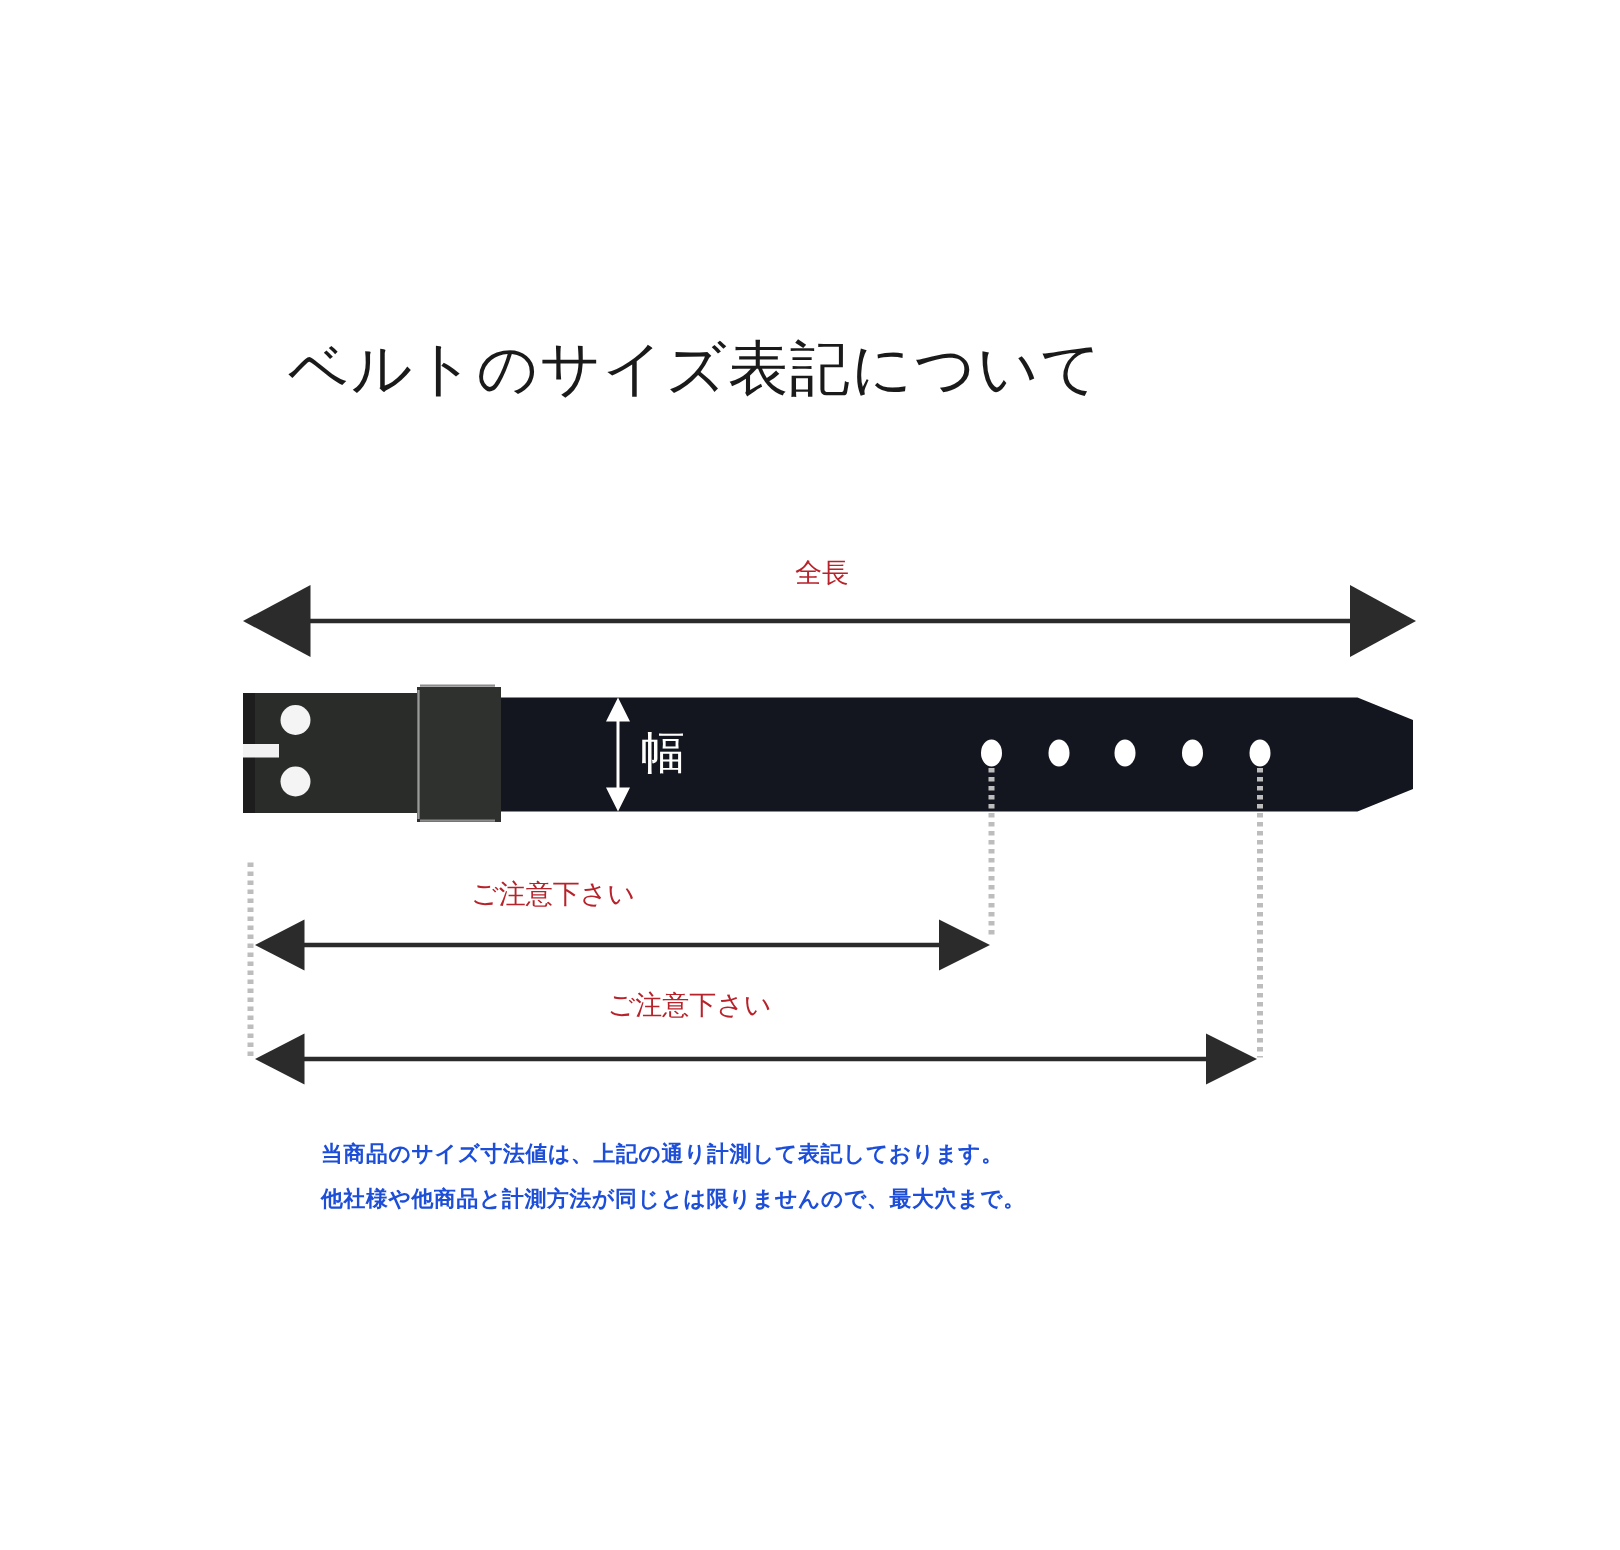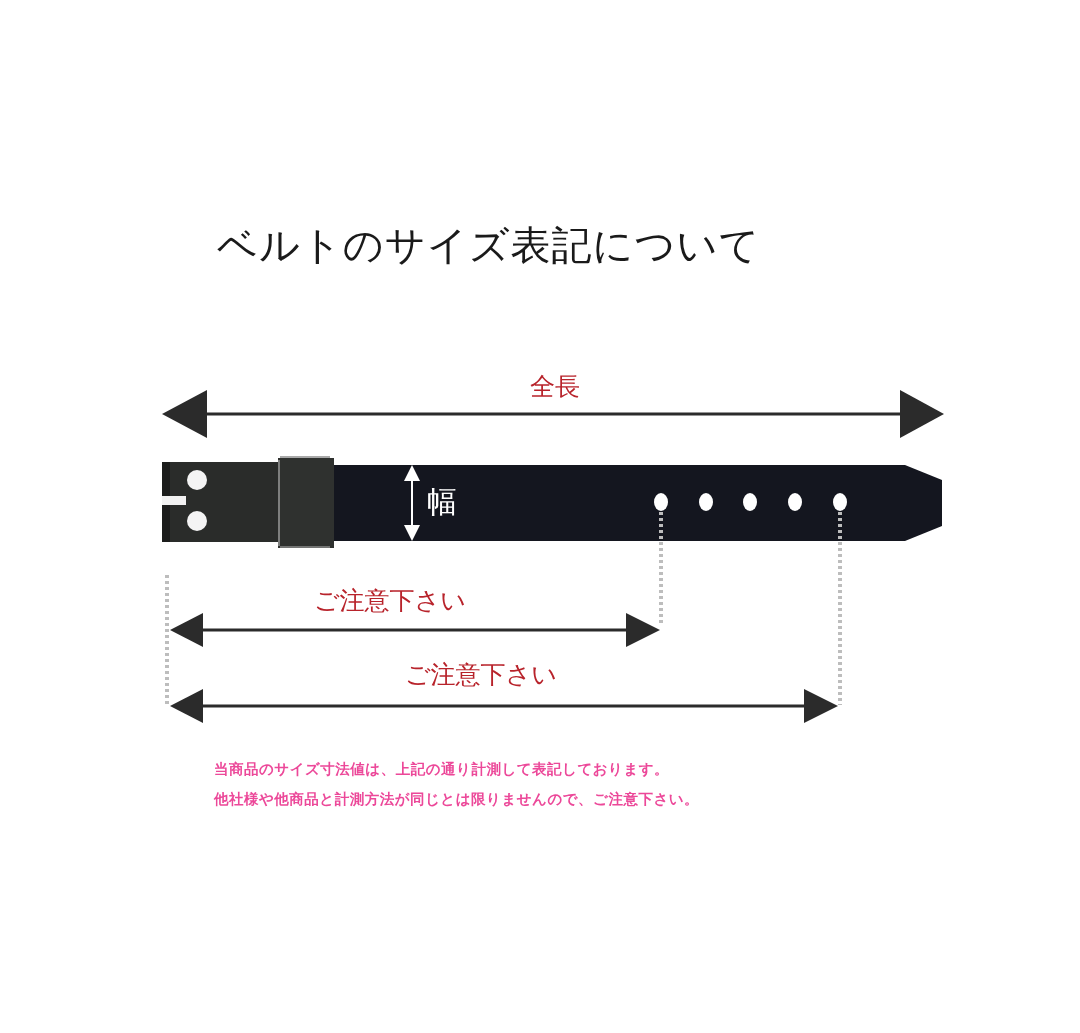--- a/index.html
+++ b/index.html
@@ -9,40 +9,40 @@
     }
     body {
       width: 1080px;
       height: 1033px;
       position: relative;
       overflow: hidden;
       font-family: "DejaVu Serif", "Liberation Serif", serif;
     }
     .title {
       position: absolute;
-      left: 217px;
+      left: 192px;
       top: 218px;
       font-size: 40px;
       color: #1a1a1a;
       letter-spacing: 1px;
       white-space: nowrap;
       font-family: "DejaVu Serif", "Liberation Serif", serif;
     }
     .label-red {
       position: absolute;
       color: #b8232b;
-      font-size: 25px;
+      font-size: 18px;
       white-space: nowrap;
       font-family: Liberation Mono, monospace;
     }
     .note {
       position: absolute;
       left: 214px;
       font-size: 14.5px;
-      color: #ec4899;
+      color: #1d4ed8;
       white-space: nowrap;
       font-weight: bold;
       letter-spacing: 0.5px;
       font-family: "DejaVu Serif", "Liberation Serif", serif;
     }
     svg.diagram {
       position: absolute;
       left: 0;
       top: 0;
     }
@@ -117,13 +117,13 @@
     <polygon points="838,706 804,689 804,723" fill="#2b2b2b"></polygon>
   </g>
 </svg>
 
 <div class="label-red" style="left:530px; top:370px;">全長</div>
 <div class="width-label">幅</div>
 <div class="label-red" style="left:314px; top:584px;">ご注意下さい</div>
 <div class="label-red" style="left:405px; top:658px;">ご注意下さい</div>
 
 <div class="note" style="top:760px;">当商品のサイズ寸法値は、上記の通り計測して表記しております。</div>
-<div class="note" style="top:790px;">他社様や他商品と計測方法が同じとは限りませんので、ご注意下さい。</div>
+<div class="note" style="top:790px;">他社様や他商品と計測方法が同じとは限りませんので、最大穴まで。</div>
 
 </body></html>

